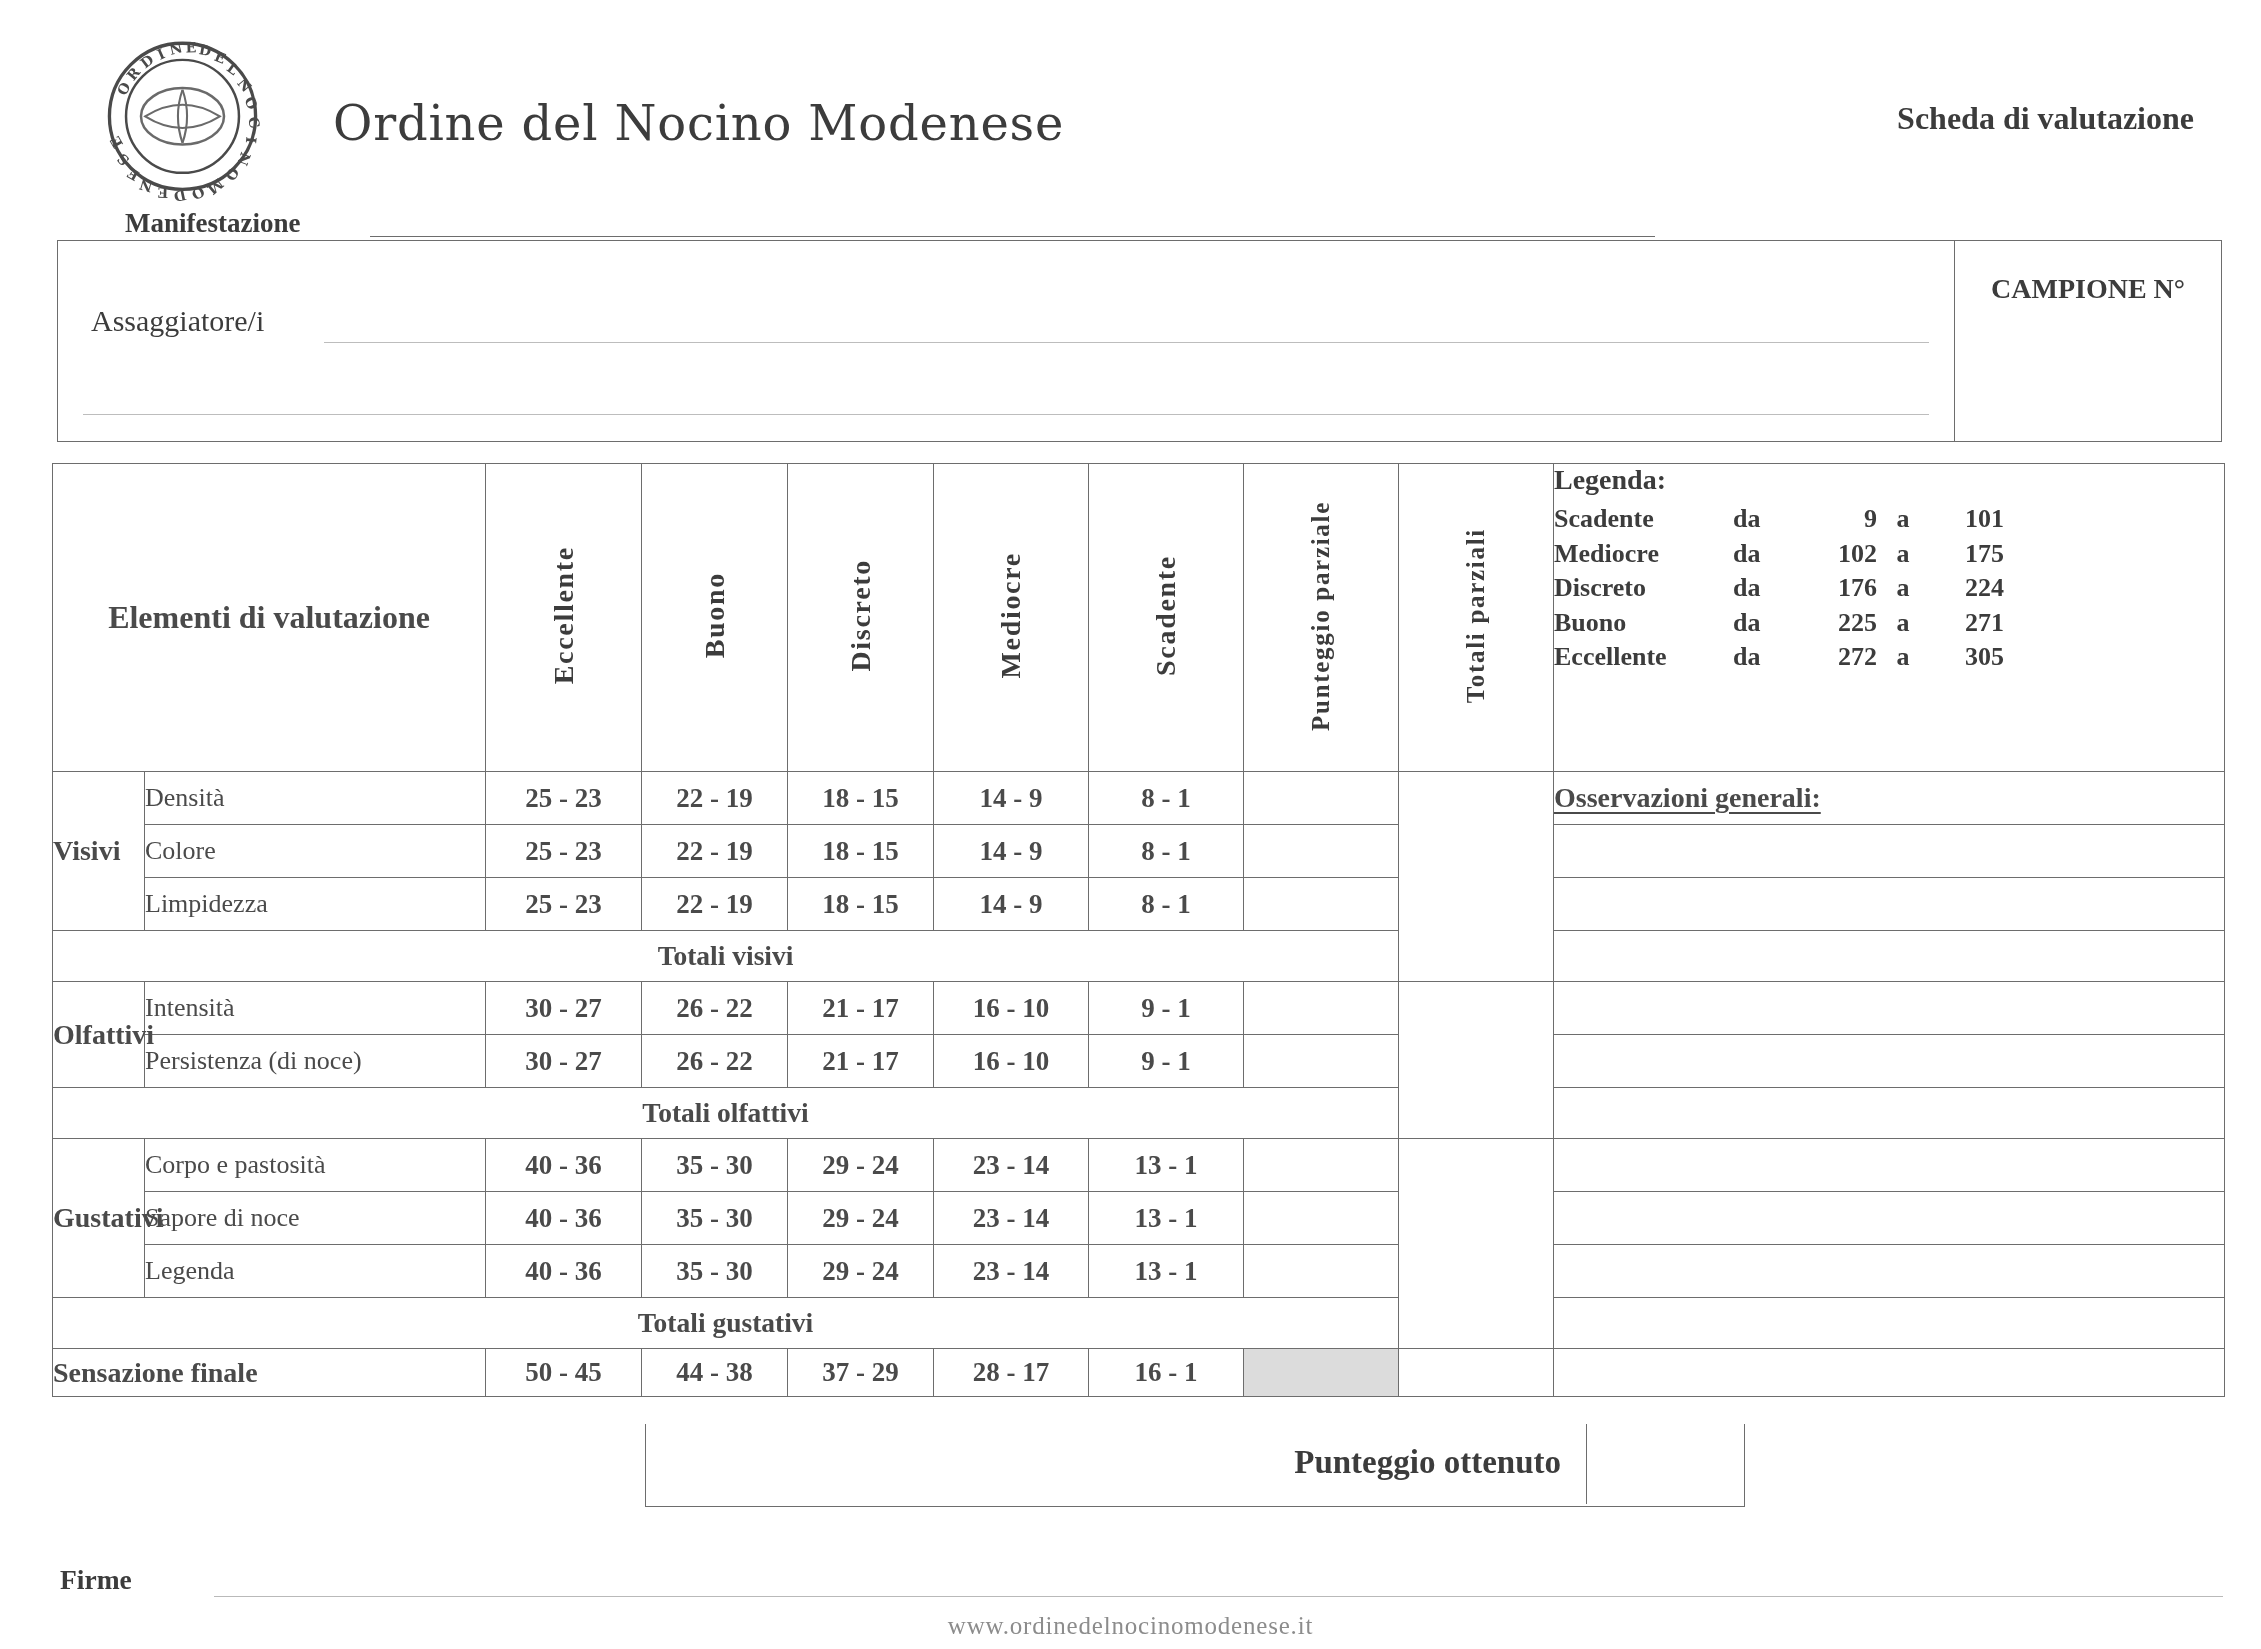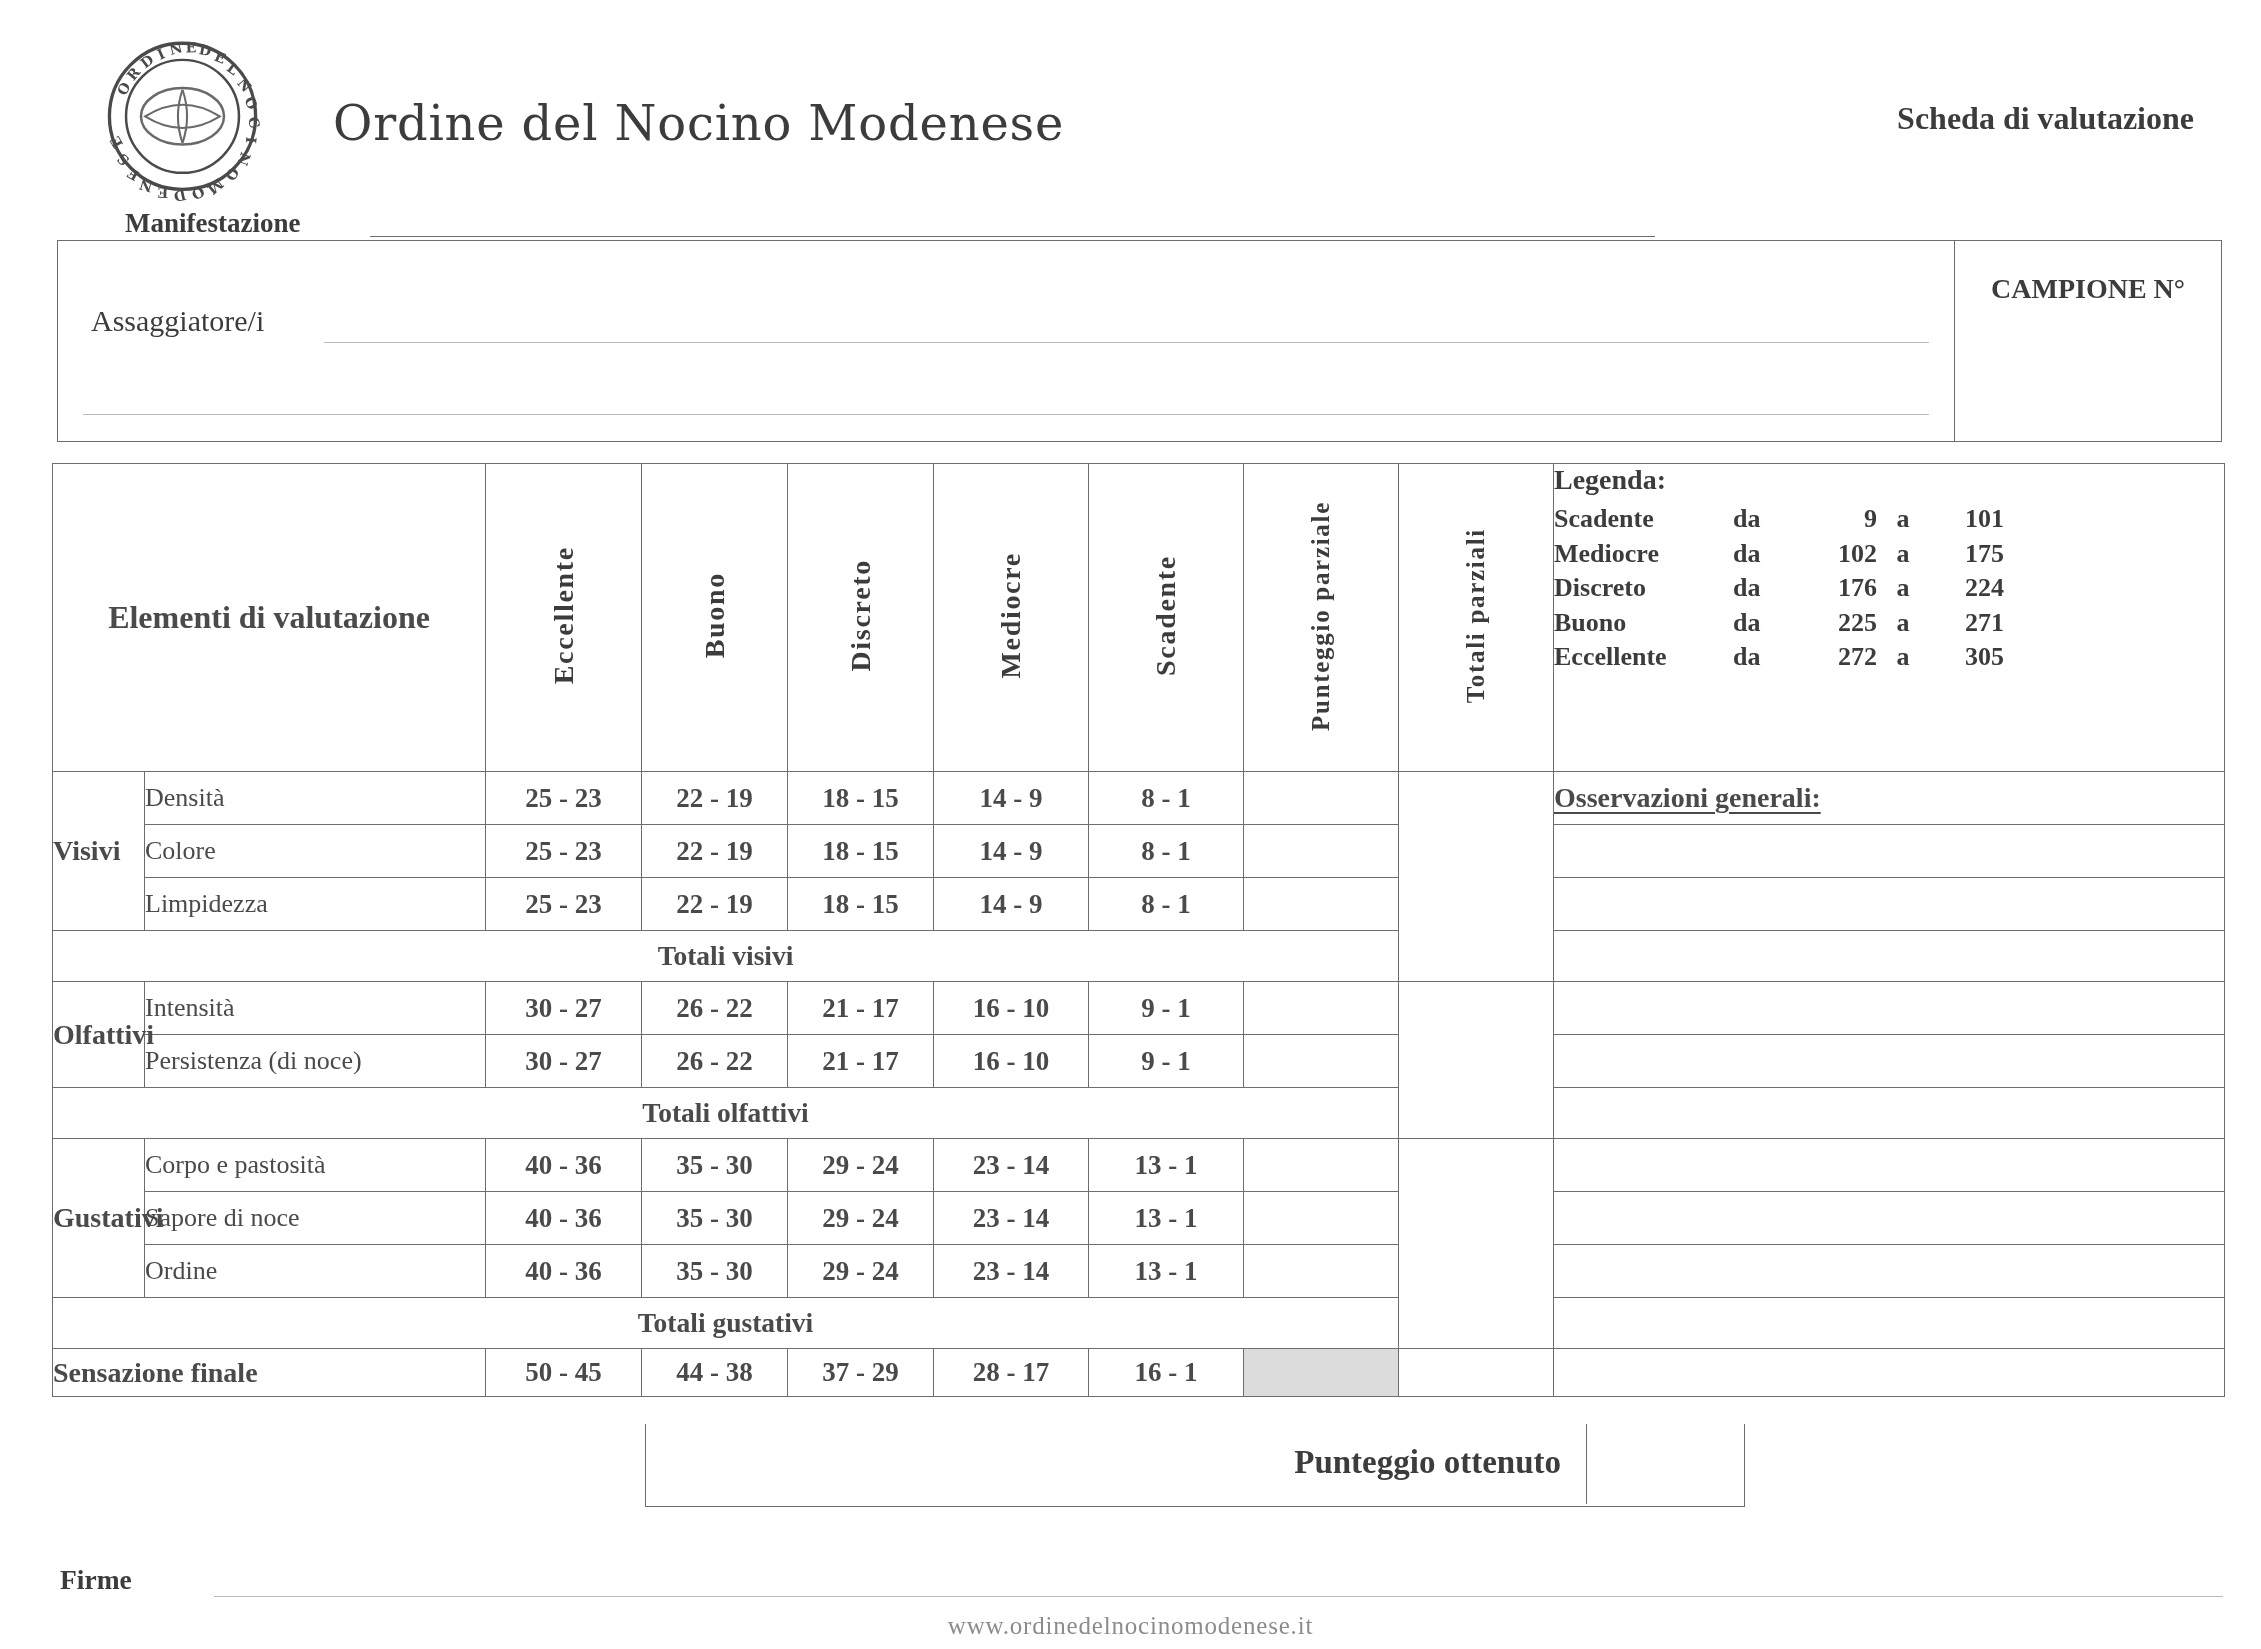--- a/index.html
+++ b/index.html
@@ -566,21 +566,21 @@
         <td class="sub-cell">Sapore di noce</td>
         <td class="score-cell">40 - 36</td>
         <td class="score-cell">35 - 30</td>
         <td class="score-cell">29 - 24</td>
         <td class="score-cell">23 - 14</td>
         <td class="score-cell">13 - 1</td>
         <td class="blank-cell"></td>
         <td class="obs-line"></td>
       </tr>
       <tr>
-        <td class="sub-cell">Ordine</td>
+        <td class="sub-cell">Legenda</td>
         <td class="score-cell">40 - 36</td>
         <td class="score-cell">35 - 30</td>
         <td class="score-cell">29 - 24</td>
         <td class="score-cell">23 - 14</td>
         <td class="score-cell">13 - 1</td>
         <td class="blank-cell"></td>
         <td class="obs-line"></td>
       </tr>
       <tr class="totali-row">
         <td class="totali-label" colspan="8">Totali gustativi</td>

